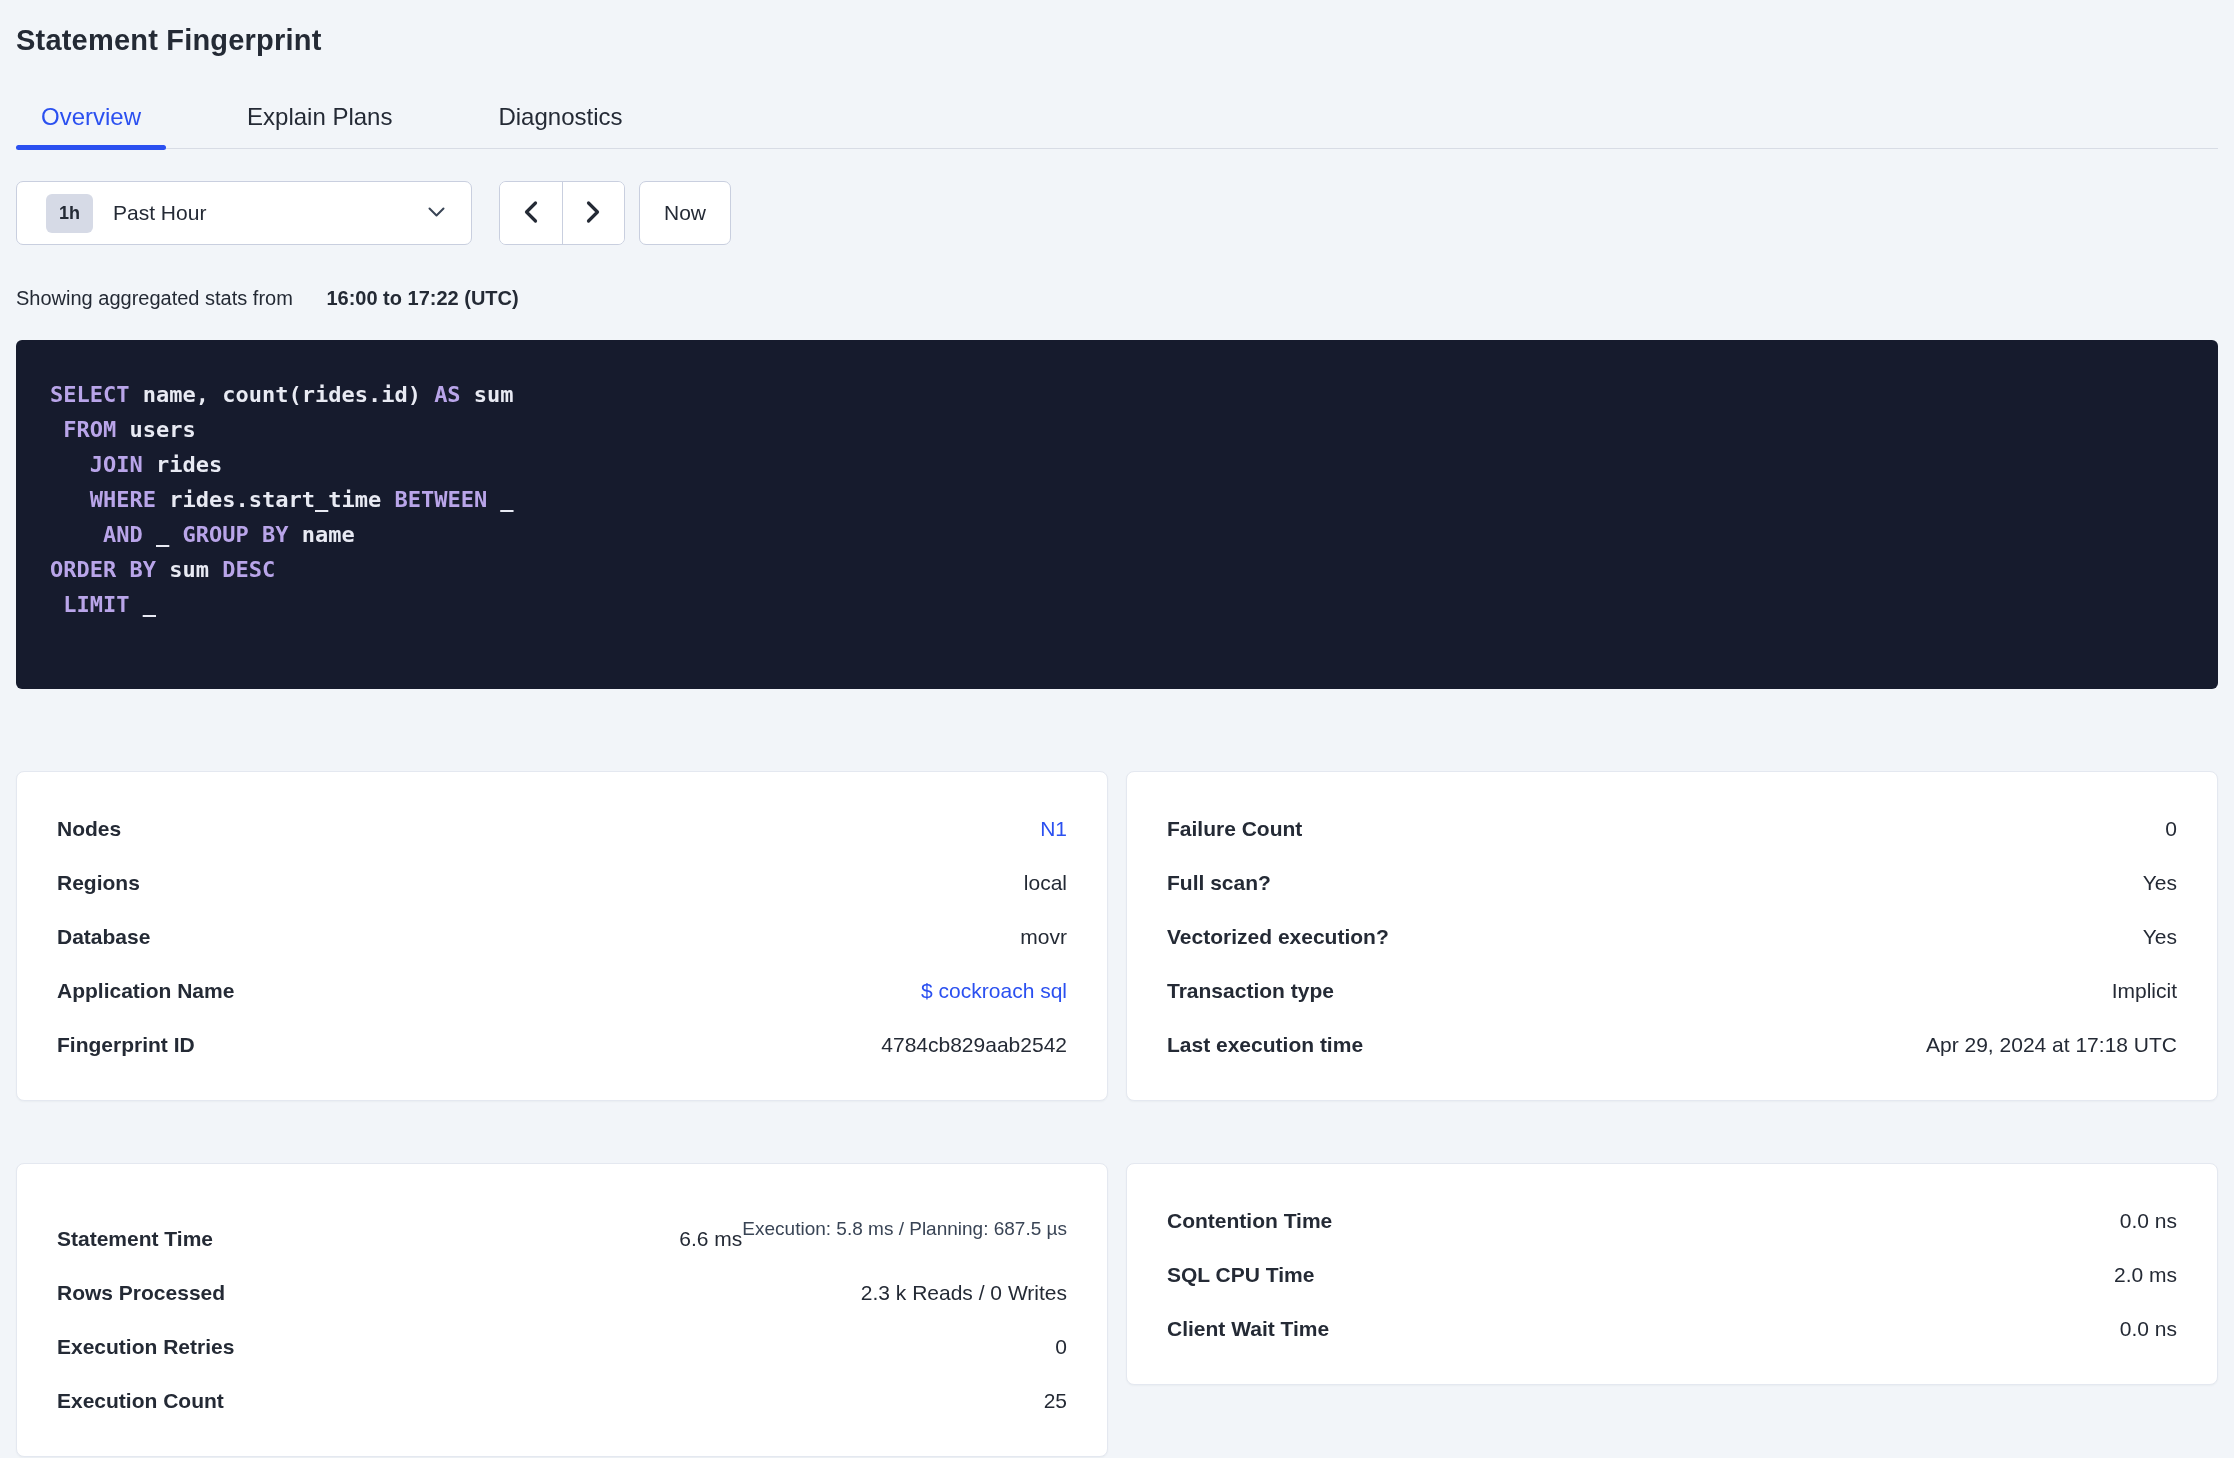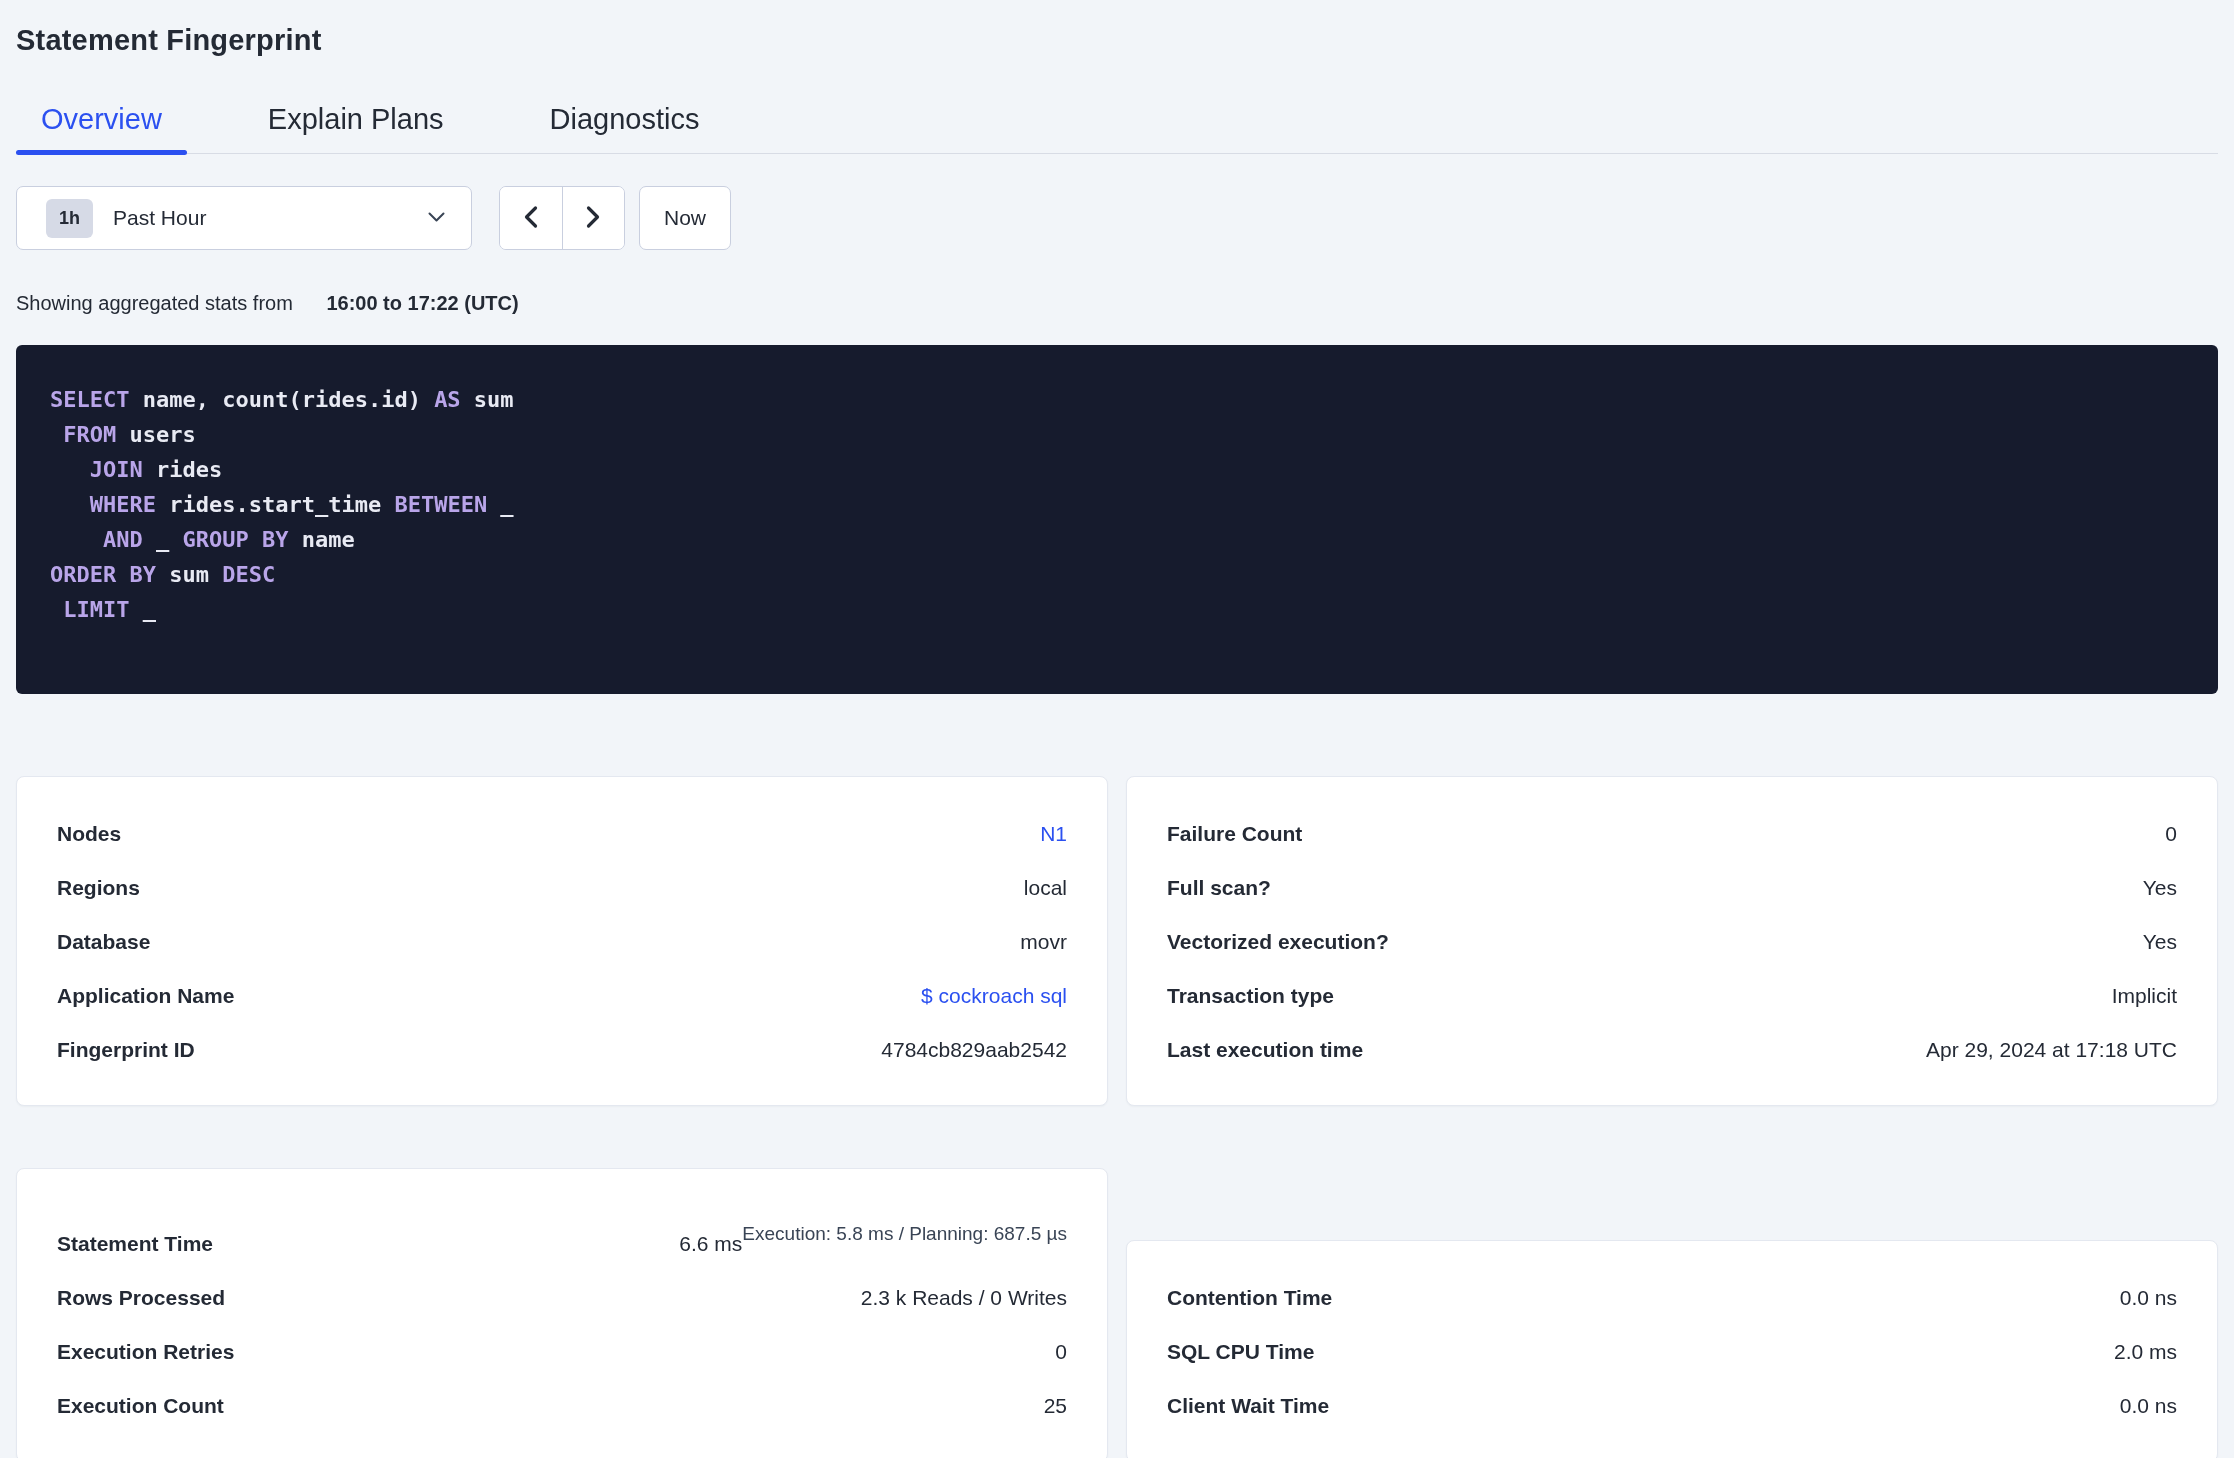--- a/index.html
+++ b/index.html
@@ -33,21 +33,21 @@
   
   .tabs{
     margin-top:46px;
     display:flex;
     border-bottom:1px solid #d8dce5;
   }
   .tab{
     position:relative;
     padding:0 25px 17px 25px;
     margin-right:56px;
-    font-size:29px;
+    font-size:24px;
     color:var(--dark);
     cursor:pointer;
     white-space:nowrap;
   }
   .tab.active{color:var(--blue);}
   .tab.active::after{
     content:"";
     position:absolute;
     left:0;right:0;bottom:-2px;
     height:5px;
@@ -138,21 +138,21 @@
     line-height:35px;
     color:var(--code-tx);
   }
   .sql-code div{white-space:pre;}
   .sql-code .kw{color:var(--code-kw);}
 
   
   .cards{
     display:flex;
     gap:18px;
-    align-items:flex-end;
+    align-items:flex-start;
   }
   .cards.row1{margin-top:82px;}
   .cards.row2{margin-top:62px;}
   .card{
     flex:1;
     background:#fff;
     border:1px solid var(--card-border);
     border-radius:8px;
     padding:30px 40px 28px 40px;
     box-shadow:0 1px 2px rgba(36,42,53,.04);

